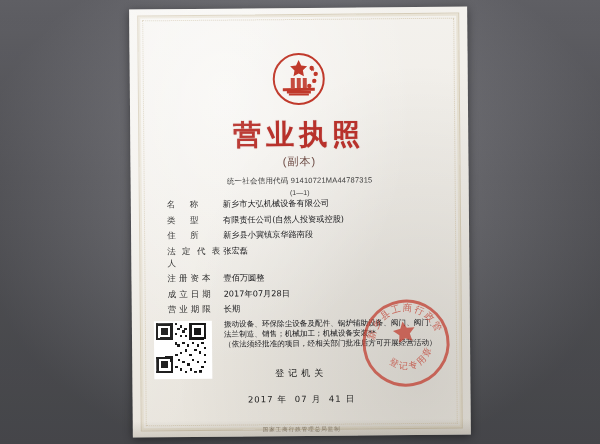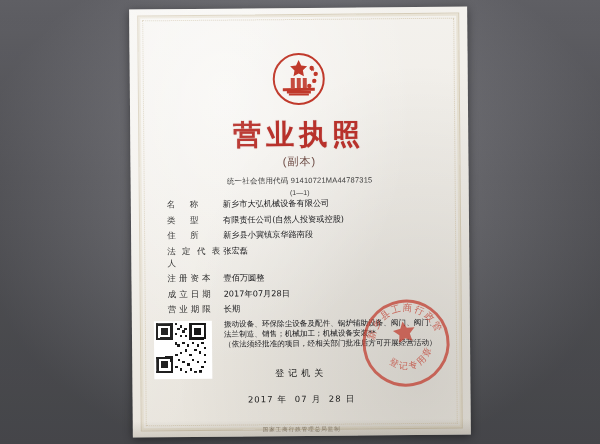--- a/index.html
+++ b/index.html
@@ -265,20 +265,20 @@
           <textPath href="#arcBottom" startOffset="22%">登记专用章</textPath>
         </text>
       </svg>
     </div>
 
     <div class="authority">登记机关</div>
 
     <div class="issue-date">
       <span>2017</span><span>年</span>
       <span>07</span><span>月</span>
-      <span>28</span><span>日</span>
+      <span>41</span><span>日</span>
     </div>
 
     <div class="bottom-strip"></div>
     <div class="footer-text">国家工商行政管理总局监制</div>
     <div class="glare"></div>
   </div>
 </div>
 
 </body></html>

